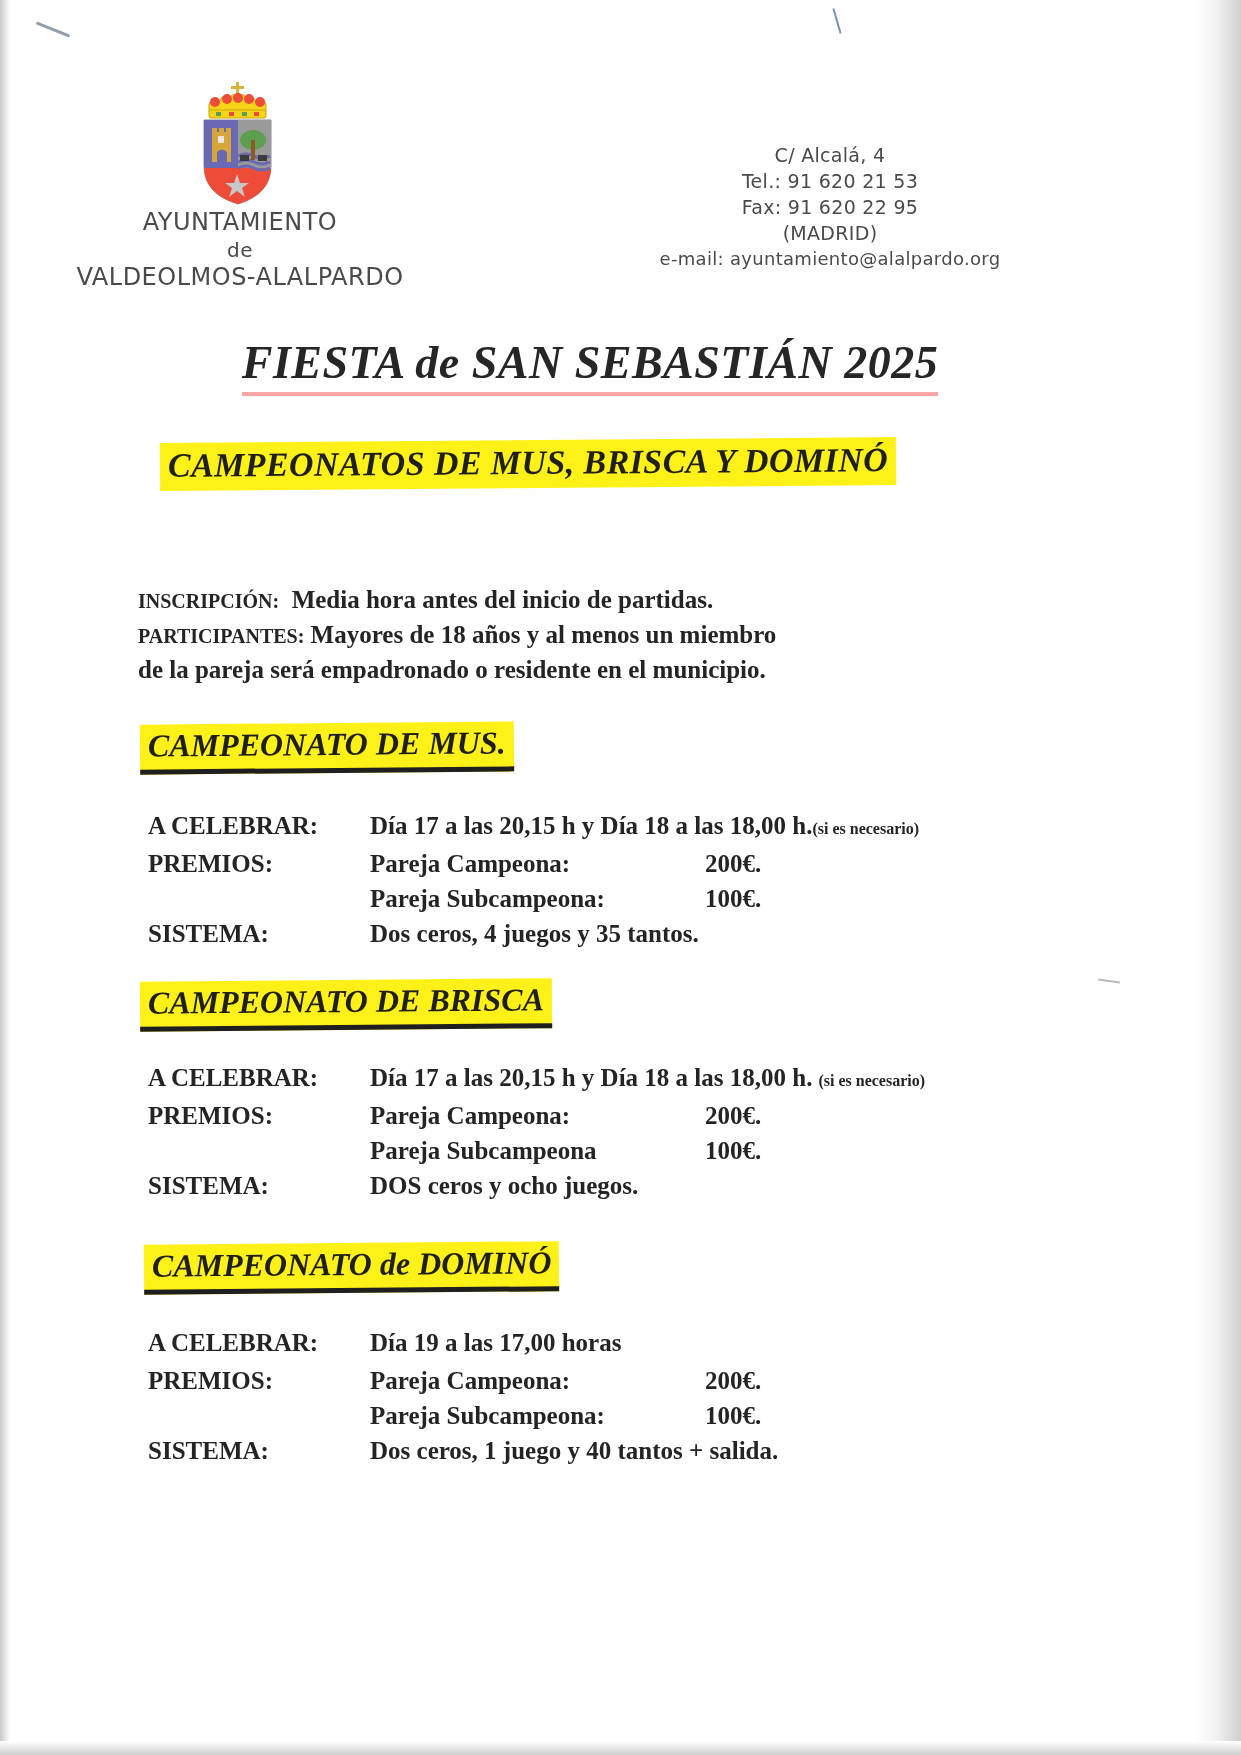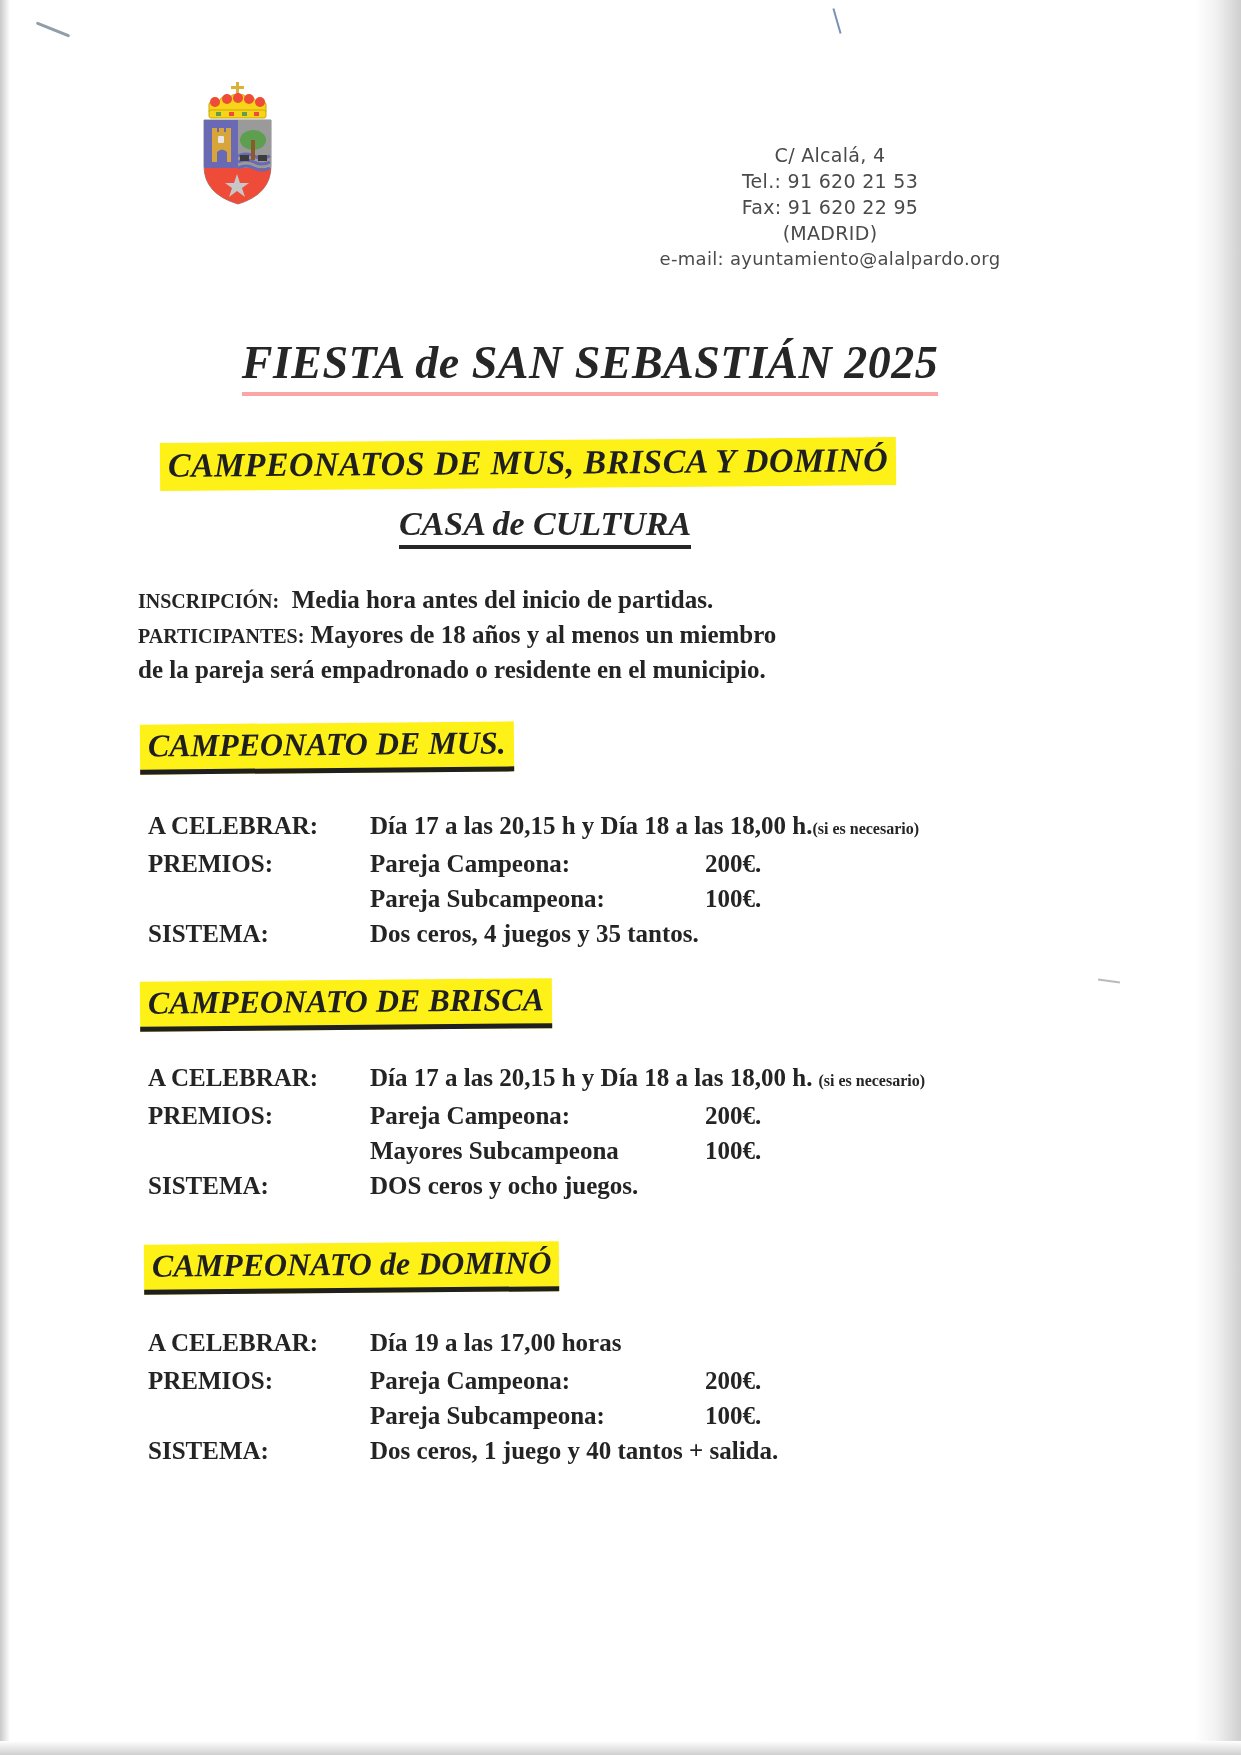--- a/index.html
+++ b/index.html
@@ -218,38 +218,40 @@
         <ellipse cx="70" cy="62" rx="13" ry="10" fill="#5d9e4f"></ellipse>
         <rect x="68" y="62" width="4" height="20" fill="#8a5a2b"></rect>
         <rect x="57" y="77" width="9" height="6" fill="#3c3c3c"></rect>
         <rect x="75" y="77" width="9" height="6" fill="#3c3c3c"></rect>
 
         <path d="M54 96 L57 105 L66 105 L59 110 L62 119 L54 113 L46 119 L49 110 L42 105 L51 105 Z" fill="#c7c7c7"></path>
       </g>
     </svg>
   </div>
 
+  <div class="org-block">
+    <div class="org-line1">AYUNTAMIENTO</div>
+    <div class="org-line2">de</div>
+    <div class="org-line3">VALDEOLMOS-ALALPARDO</div>
+  </div>
 
   <div class="contact-block">
     <div>C/ Alcalá, 4</div>
     <div>Tel.: 91 620 21 53</div>
     <div>Fax: 91 620 22 95</div>
     <div>(MADRID)</div>
     <div class="email">e-mail: ayuntamiento@alalpardo.org</div>
   </div>
 
   <div class="main-title">
     <span class="u">FIESTA de SAN SEBASTIÁN 2025</span>
   </div>
 
   <div class="hl-band hl-sub1">CAMPEONATOS DE MUS, BRISCA Y DOMINÓ</div>
 
-  <div class="casa-cultura">
-    <span class="u">CASA de CULTURA</span>
-  </div>
 
   <div class="intro">
     <div>
       <span class="lbl">INSCRIPCIÓN:</span>&nbsp;
       <span>Media hora antes del inicio de partidas.</span>
     </div>
     <div>
       <span class="lbl">PARTICIPANTES:</span>
       <span>Mayores de 18 años y al menos un miembro</span>
     </div>
@@ -284,21 +286,21 @@
       <div class="c-label">A CELEBRAR:</div>
       <div class="c-wide nowrap"><span>Día 17 a las 20,15 h  y  Día 18 a las 18,00 h.</span><span class="small-note sp">(si es necesario)</span></div>
     </div>
     <div class="row">
       <div class="c-label">PREMIOS:</div>
       <div class="c-mid">Pareja Campeona:</div>
       <div class="c-val">200€.</div>
     </div>
     <div class="row">
       <div class="c-label"></div>
-      <div class="c-mid">Mayores Subcampeona</div>
+      <div class="c-mid">Pareja Subcampeona</div>
       <div class="c-val">100€.</div>
     </div>
     <div class="row">
       <div class="c-label">SISTEMA:</div>
       <div class="c-wide">DOS ceros y ocho juegos.</div>
     </div>
   </div>
 
   <div class="sec-head sec-domino">CAMPEONATO de DOMINÓ</div>
   <div class="sec-body body-domino">

